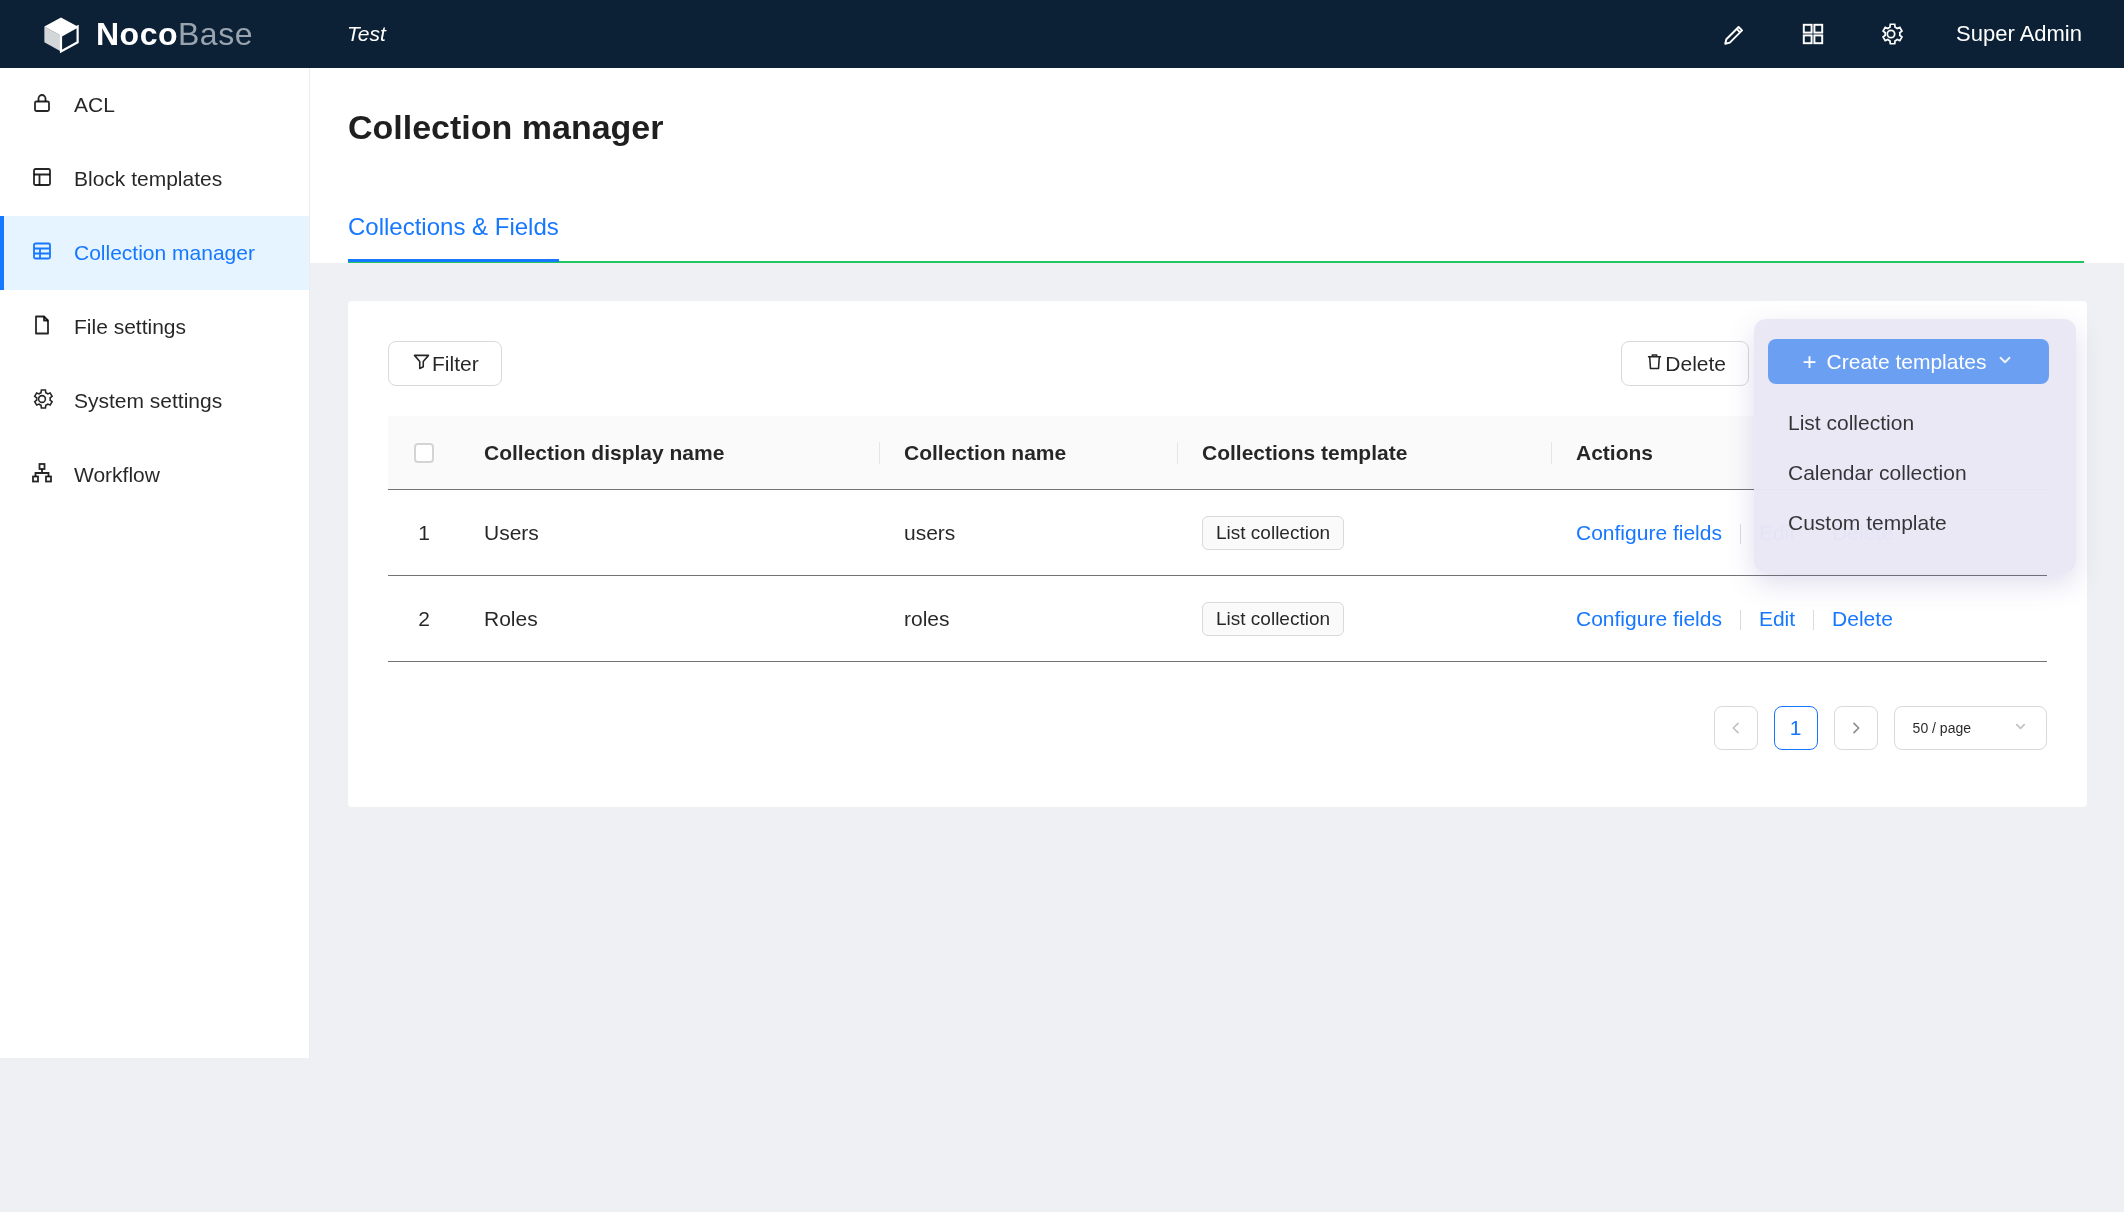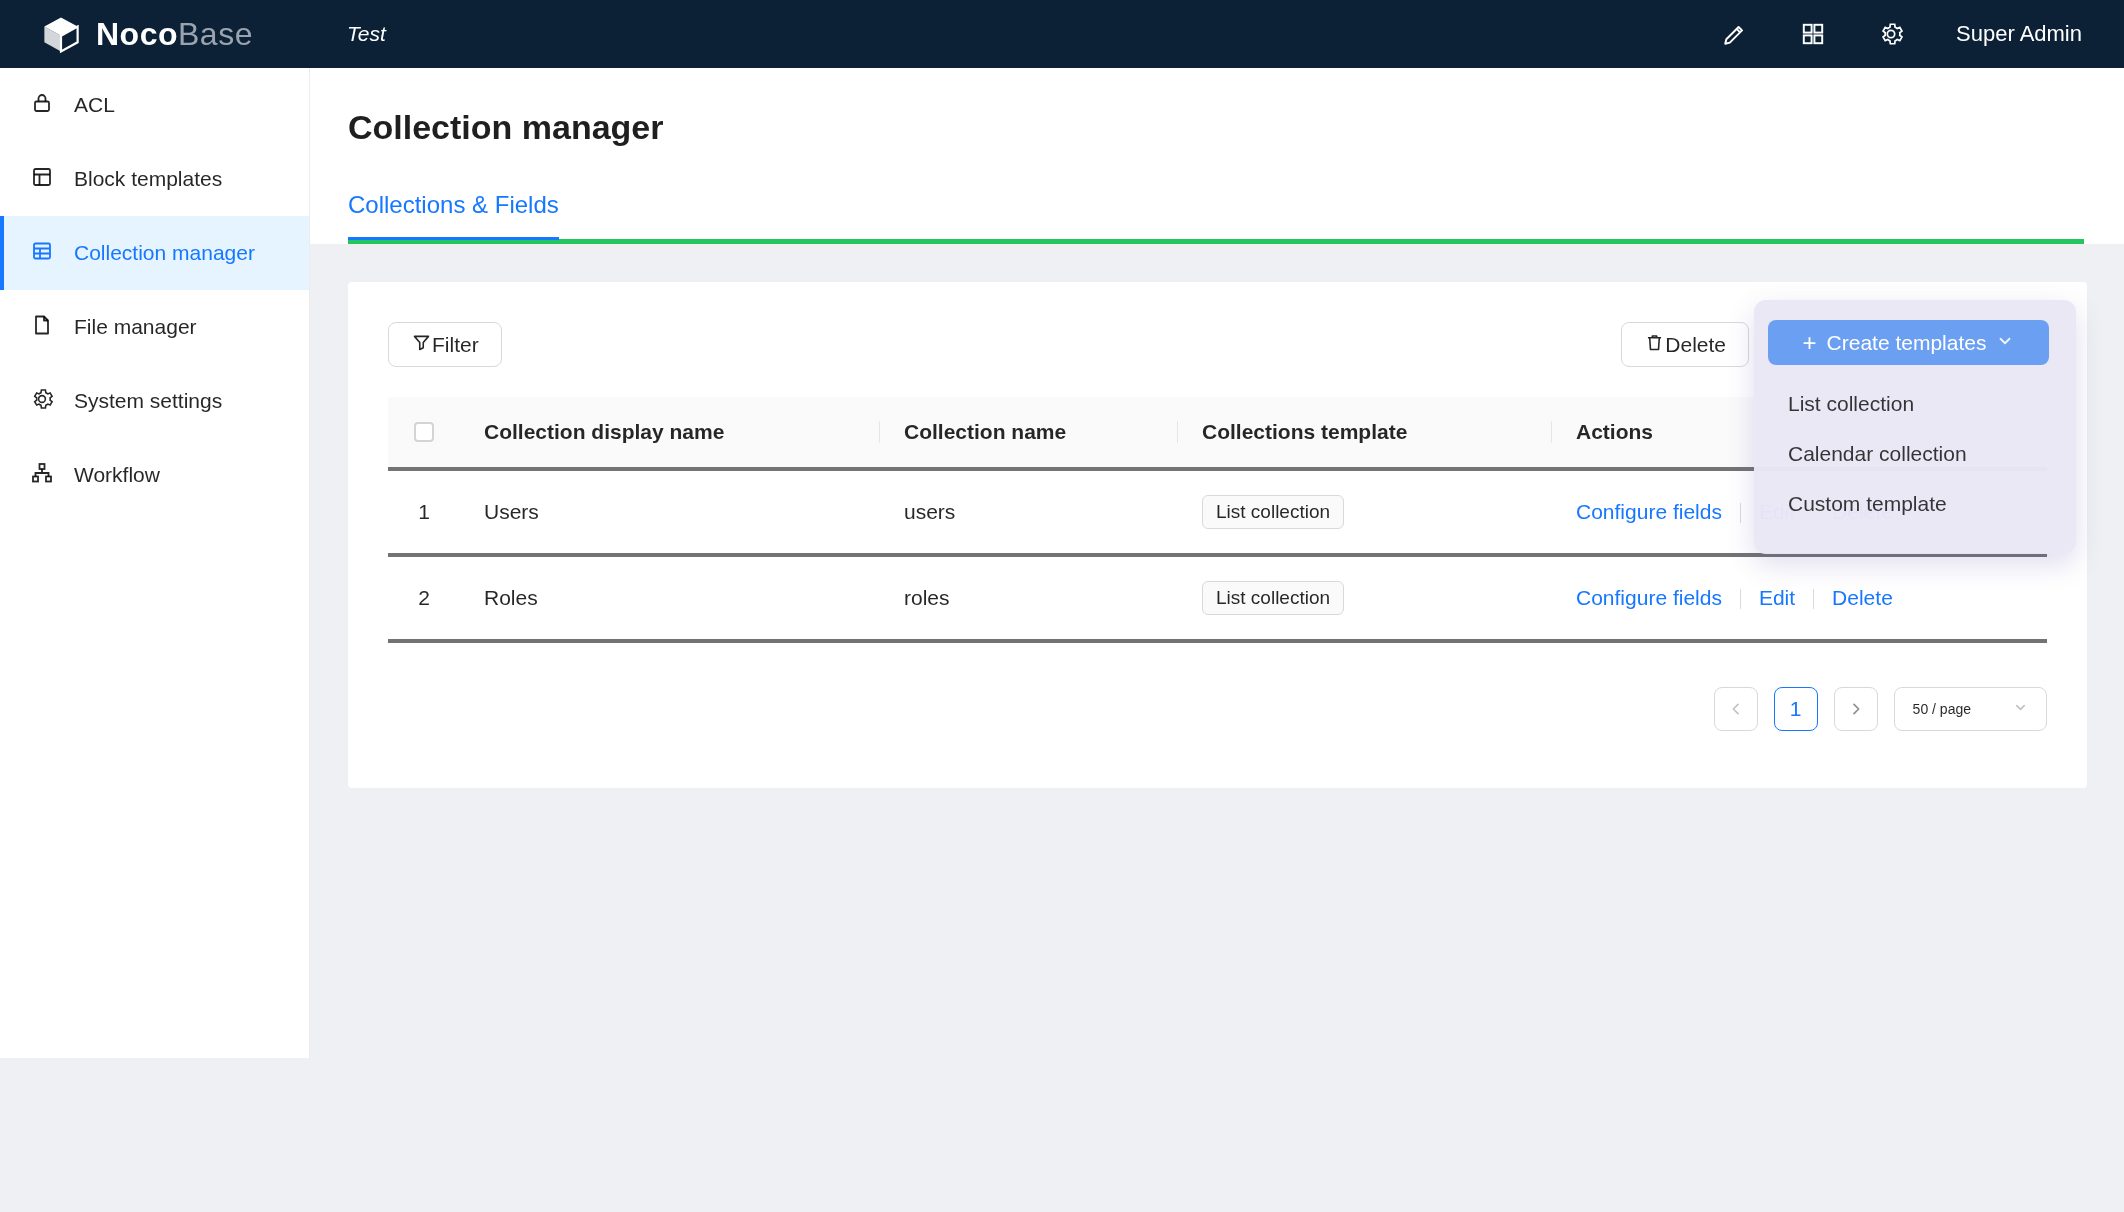--- a/index.html
+++ b/index.html
@@ -35,21 +35,21 @@
   .side-item svg { width:24px; height:24px; flex:0 0 auto; }
   .side-item.active { background:#e6f4ff; color:#1677ff; }
   .side-item.active::before {
     content:""; position:absolute; left:0; top:0; bottom:0; width:4px; background:#1677ff;
   }
 
   
   .main { position:absolute; top:68px; left:310px; right:0; bottom:0; display:flex; flex-direction:column; }
   .page-head { background:#fff; padding: 40px 40px 0 38px; }
   .page-title { font-size: 34px; font-weight: 700; color: rgba(0,0,0,0.88); }
-  .tabs { margin-top: 44px; border-bottom: 5px solid #22c55e; }
+  .tabs { margin-top: 66px; border-bottom: 2px solid #22c55e; }
   .tab {
     display:inline-block; font-size: 24px; color:#1677ff; padding-bottom: 18px;
     border-bottom: 3px solid #1677ff; margin-bottom:-1px; cursor:pointer;
   }
   .content { flex:1; background:#eef0f3; padding: 38px 37px 0 38px; }
 
   .card { position:relative; background:#fff; border-radius:4px; padding: 40px; min-height: 506px; }
 
   
   .toolbar { display:flex; align-items:center; }
@@ -74,21 +74,21 @@
     background:#6b9ff2; color:#fff; border:none; border-radius:8px;
     font-size:21px; cursor:pointer;
   }
   .btn-create .plus { font-size:24px; font-weight:400; line-height:1; }
   .btn-create svg { width:18px; height:18px; opacity:0.9; }
   .dd-menu { position:absolute; top:79px; left:0; right:0; }
   .dd-item { height:50px; display:flex; align-items:center; padding-left:34px; font-size:21px; color:rgba(0,0,0,0.78); cursor:pointer; border-radius:6px; }
 
   
   .tbl { margin-top: 30px; font-size: 21px; }
-  .trow { display:flex; align-items:center; border-bottom:4px solid #737373; background:#fff; height:86px; }
+  .trow { display:flex; align-items:center; border-bottom:1px solid #737373; background:#fff; height:86px; }
   .thead { background:#fafafa; font-weight:600; color:rgba(0,0,0,0.85); height:74px; }
   .cell { padding-left: 24px; position:relative; }
   .c-check { width:72px; display:flex; justify-content:center; padding-left:0; }
   .c-display { width:420px; }
   .c-name { width:298px; }
   .c-template { width:374px; }
   .c-actions { flex:1; }
   .thead .c-display::after, .thead .c-name::after, .thead .c-template::after {
     content:""; position:absolute; right:0; top:50%; transform:translateY(-50%);
     width:1px; height:22px; background:rgba(0,0,0,0.08);
@@ -189,21 +189,21 @@
       </span>
       <span>Collection manager</span>
     </div>
     <div class="side-item">
       <span>
         <svg viewBox="0 0 24 24" fill="none" stroke="currentColor" stroke-width="1.8" stroke-linejoin="round">
           <path d="M6 3.5h8l4 4v13H6z"></path>
           <path d="M14 3.5v4h4"></path>
         </svg>
       </span>
-      <span>File manager</span>
+      <span>File settings</span>
     </div>
     <div class="side-item">
       <span>
         <svg viewBox="0 0 24 24" fill="none" stroke="currentColor" stroke-width="1.6">
           <circle cx="12" cy="12" r="3.4"></circle>
           <path d="M20.2 12c0-.4 0-.8-.1-1.2l2-1.5-2-3.4-2.3 1a7.6 7.6 0 0 0-2-1.2L15.4 3h-4l-.4 2.7a7.6 7.6 0 0 0-2 1.2l-2.3-1-2 3.4 2 1.5a6.9 6.9 0 0 0 0 2.4l-2 1.5 2 3.4 2.3-1a7.6 7.6 0 0 0 2 1.2l.4 2.7h4l.4-2.7a7.6 7.6 0 0 0 2-1.2l2.3 1 2-3.4-2-1.5c.1-.4.1-.8.1-1.2z"></path>
         </svg>
       </span>
       <span>System settings</span>
     </div>

